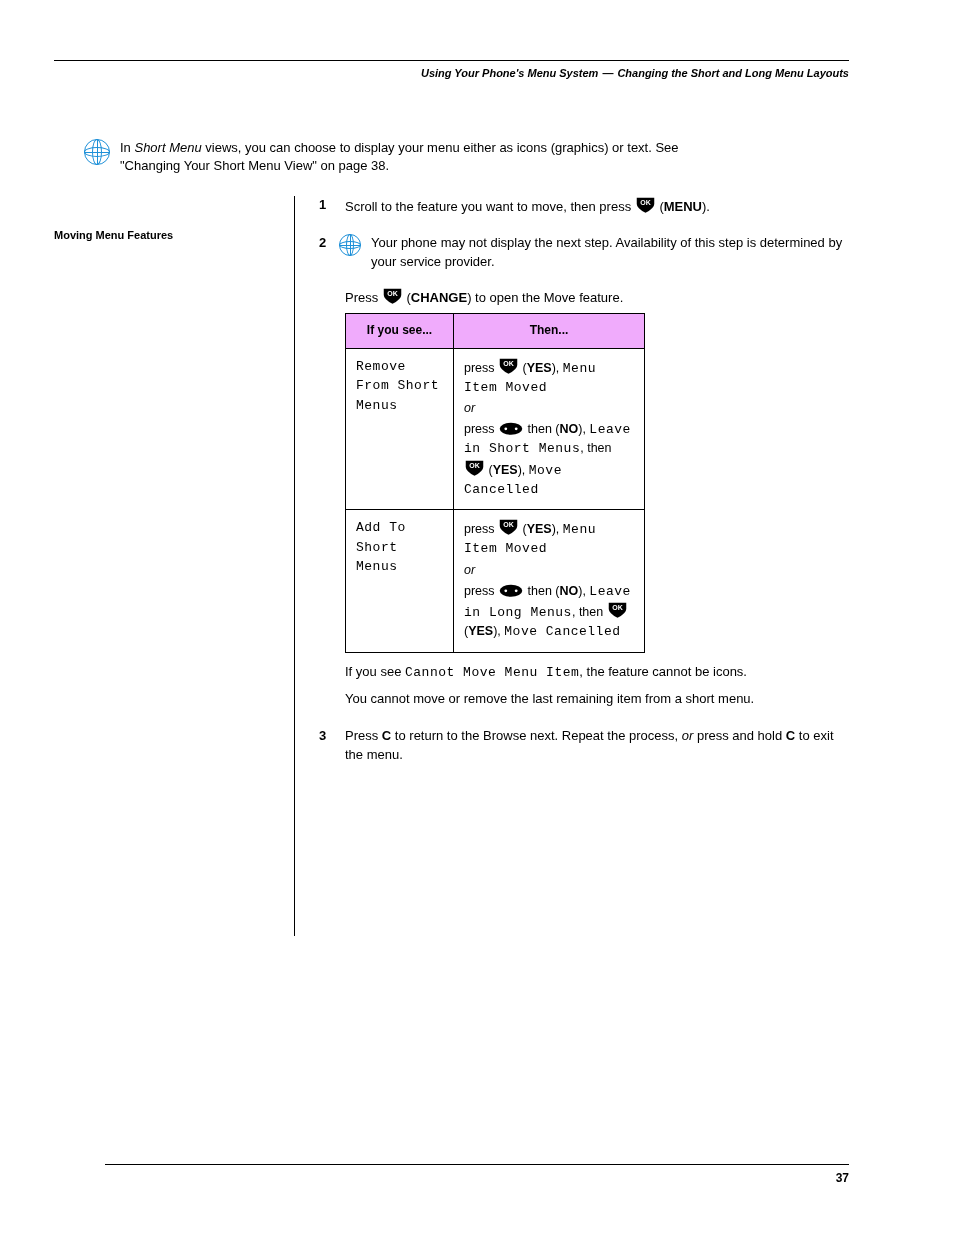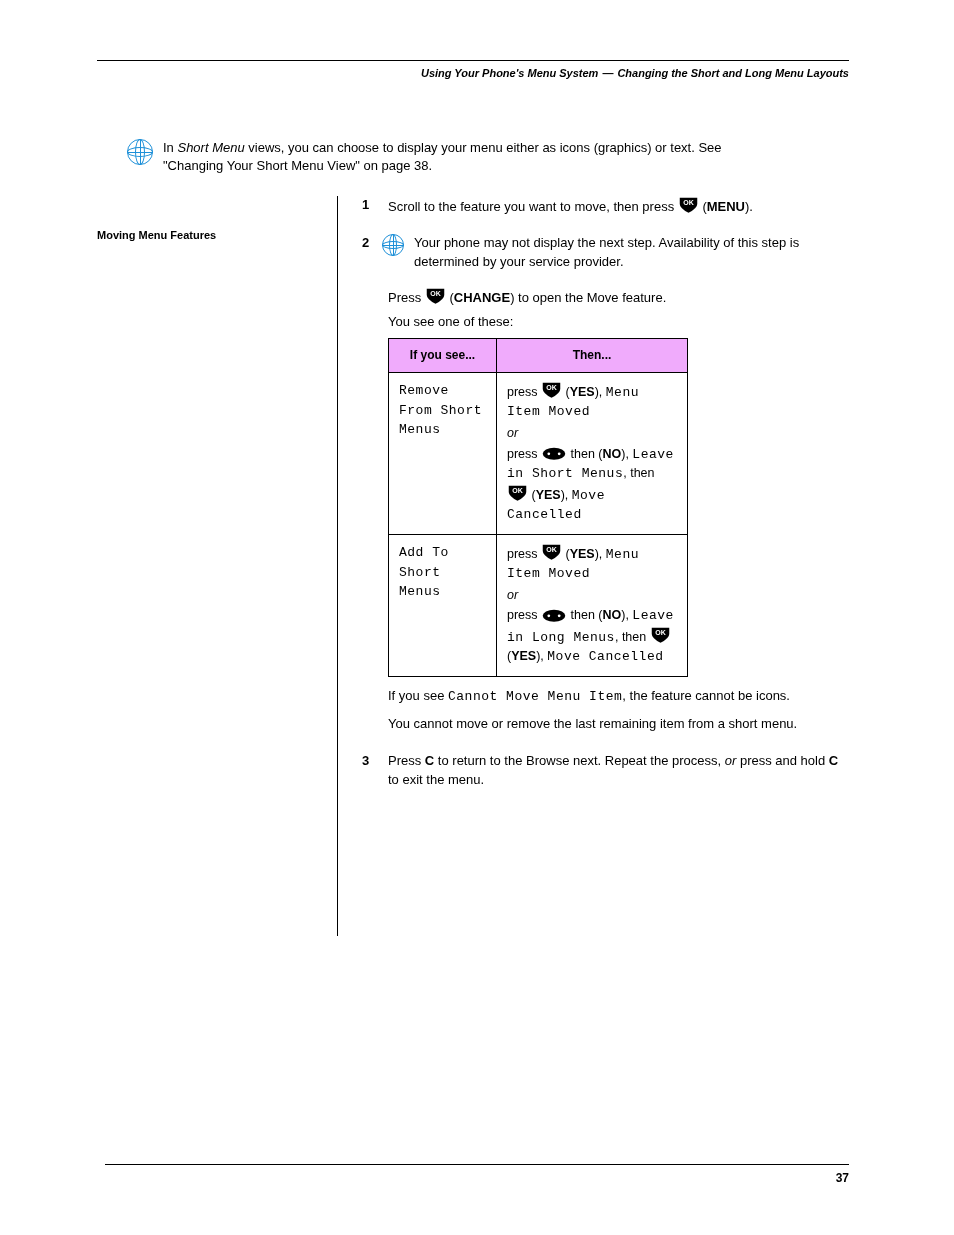--- a/index.html
+++ b/index.html
@@ -6,21 +6,21 @@
   body {
     width: 954px;
     height: 1235px;
     background: #fff;
     font-family: Arial, Helvetica, sans-serif;
     color: #000;
     position: relative;
     font-size: 13px;
   }
   .page {
-    padding: 60px 105px 50px 97px;
+    padding: 60px 105px 50px 54px;
   }
   .hdr-rule {
     border: none;
     border-top: 1px solid #000;
     margin-bottom: 6px;
   }
   .hdr {
     display: flex;
     justify-content: flex-end;
     font-size: 11px;
@@ -229,21 +229,20 @@
           <div style="margin-top:8px;">
             <span>Press </span>
             <span class="okicon">
               <svg viewBox="0 0 24 20">
                   <path d="M2 2 H22 L22 9 Q22 14 12 19 Q2 14 2 9 Z" fill="#000"></path>
                   <text x="12" y="10" text-anchor="middle" font-size="8" font-weight="bold" fill="#fff">OK</text>
                 </svg>
             </span>
             <span> (</span><b><span>CHANGE</span></b><span>) to open the Move feature.</span>
           </div>
-          <div style="margin-top:6px;">You see one of these:</div>
 
           <table class="opt">
             <thead>
               <tr>
                 <th>If you see...</th>
                 <th>Then...</th>
               </tr>
             </thead>
             <tbody>
               <tr>

